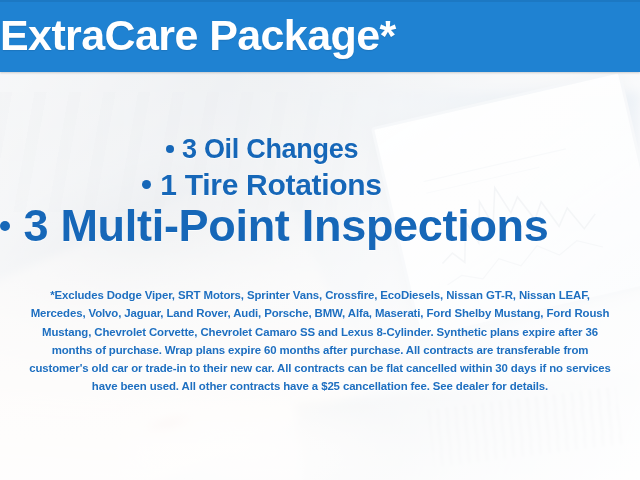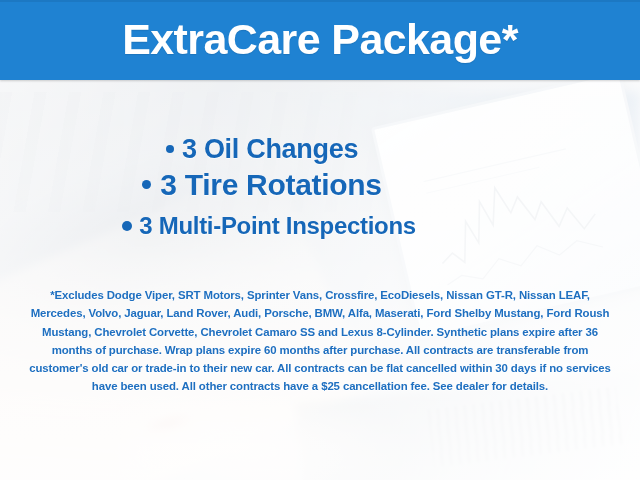--- a/index.html
+++ b/index.html
@@ -159,26 +159,25 @@
       rgba(255,255,255,0.62) 72%,
       rgba(255,255,255,0.80) 100%);
   }
 
   
   .header-banner {
     position: absolute;
     left: 0;
     top: 0;
     width: 640px;
-    height: 80px;
+    height: 72px;
     background: #1f82d2;
     box-shadow: inset 0 2px 0 rgba(0,0,0,0.07), 0 1px 2px rgba(0,0,0,0.18);
     display: flex;
     align-items: center;
-    justify-content: center;
   }
   .header-title {
     color: #ffffff;
     font-family: "Liberation Sans", sans-serif;
     font-weight: bold;
     font-size: 43px;
     letter-spacing: -0.6px;
     line-height: 1;
     white-space: nowrap;
     text-shadow: 0 1px 1px rgba(0,0,0,0.10);
@@ -207,21 +206,21 @@
     border-radius: 50%;
     background: #1667b8;
     margin-right: .30em;
     position: relative;
     top: -0.08em;
   }
   .bullet-1 { font-size: 27px; line-height: 34px; }
   .bullet-1 .dot { width: 8px;  height: 8px; }
   .bullet-2 { font-size: 30px; line-height: 38px; }
   .bullet-2 .dot { width: 9px;  height: 9px; }
-  .bullet-3 { font-size: 24px; line-height: 43px; padding-left: 14px; }
+  .bullet-3 { font-size: 45px; line-height: 43px; }
   .bullet-3 .dot { width: 10px; height: 10px; }
 
   
   .disclaimer {
     position: absolute;
     left: 22px;
     top: 286px;
     width: 596px;
     text-align: center;
     color: #1e6fc0;
@@ -263,21 +262,21 @@
 
   <div class="header-banner">
     <div class="header-title">ExtraCare Package*</div>
   </div>
 
   <div class="bullets">
     <div class="bullet-line bullet-1">
       <span class="dot"></span><span>3 Oil Changes</span>
     </div>
     <div class="bullet-line bullet-2">
-      <span class="dot"></span><span>3 Tire Rotations</span>
+      <span class="dot"></span><span>1 Tire Rotations</span>
     </div>
     <div class="bullet-line bullet-3">
       <span class="dot"></span><span>3 Multi-Point Inspections</span>
     </div>
   </div>
 
   <div class="disclaimer">*Excludes Dodge Viper, SRT Motors, Sprinter Vans, Crossfire, EcoDiesels, Nissan GT-R, Nissan LEAF, Mercedes, Volvo, Jaguar, Land Rover, Audi, Porsche, BMW, Alfa, Maserati, Ford Shelby Mustang, Ford Roush Mustang, Chevrolet Corvette, Chevrolet Camaro SS and Lexus 8-Cylinder. Synthetic plans expire after 36 months of purchase. Wrap plans expire 60 months after purchase. All contracts are transferable from customer's old car or trade-in to their new car. All contracts can be flat cancelled within 30 days if no services have been used. All other contracts have a $25 cancellation fee. See dealer for details.</div>
 
 </div>
 

